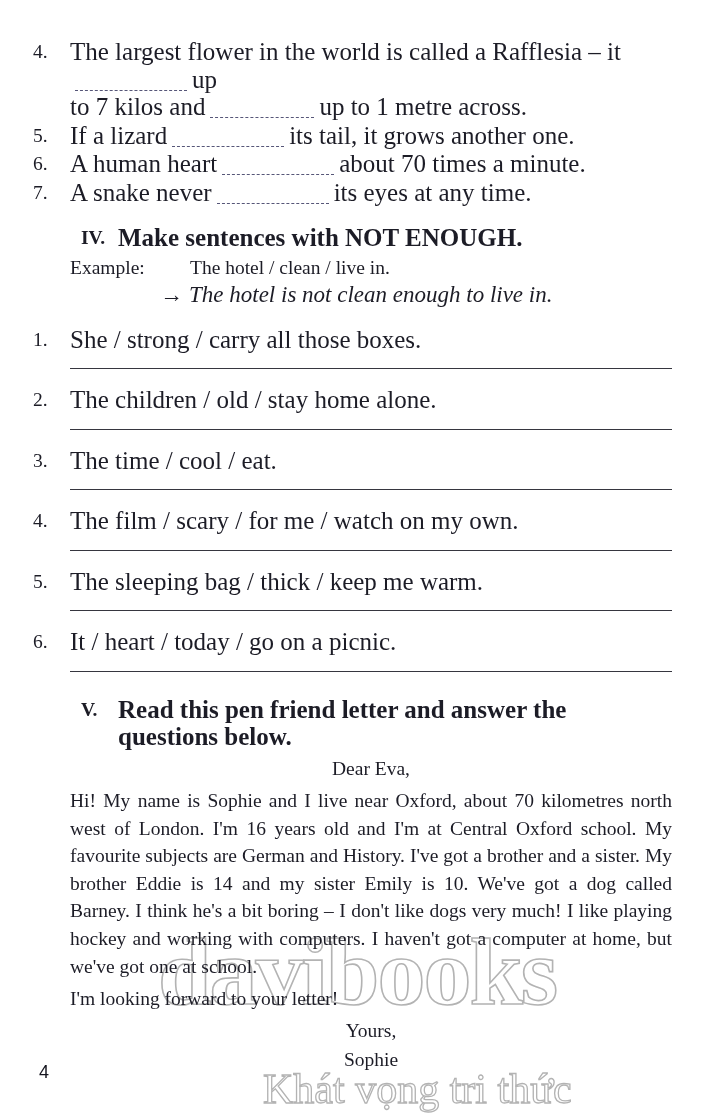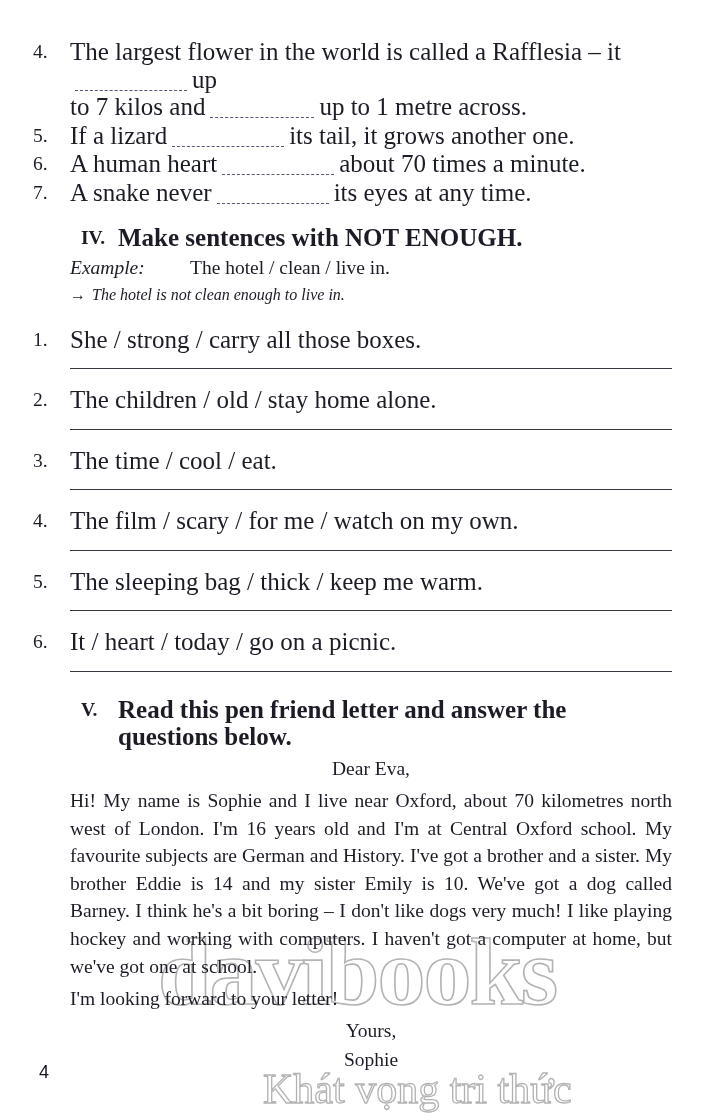--- a/index.html
+++ b/index.html
@@ -33,23 +33,24 @@
     vertical-align: -3px;
     margin: 0 5px;
   }
   .blank.short { width: 104px; }
   
   .section-head { margin-top: 18px; font-weight: bold; }
   .section-head .num { font-weight: bold; margin-left: 48px; }
   
   .example { margin-left: 37px; margin-top: 2px; }
   .example-line1 { font-size: 19.5px; line-height: 27.5px; }
-  .example-label { font-style: italic; display: inline-block; width: 120px; }
+  .example-label { display: inline-block; width: 120px; }
   .example-line2 {
-    font-size: 16px; line-height: 27.5px;
+    margin-left: 90px;
+    font-size: 23px; line-height: 27.5px;
     font-style: italic;
   }
   .example-line2 .arrow { font-style: normal; margin-right: 6px; }
   
   .s-item { margin-top: 17px; }
   .answer-line {
     margin: 15px 0 0 37px;
     height: 0;
     border-top: 1.9px solid #36363f;
   }

